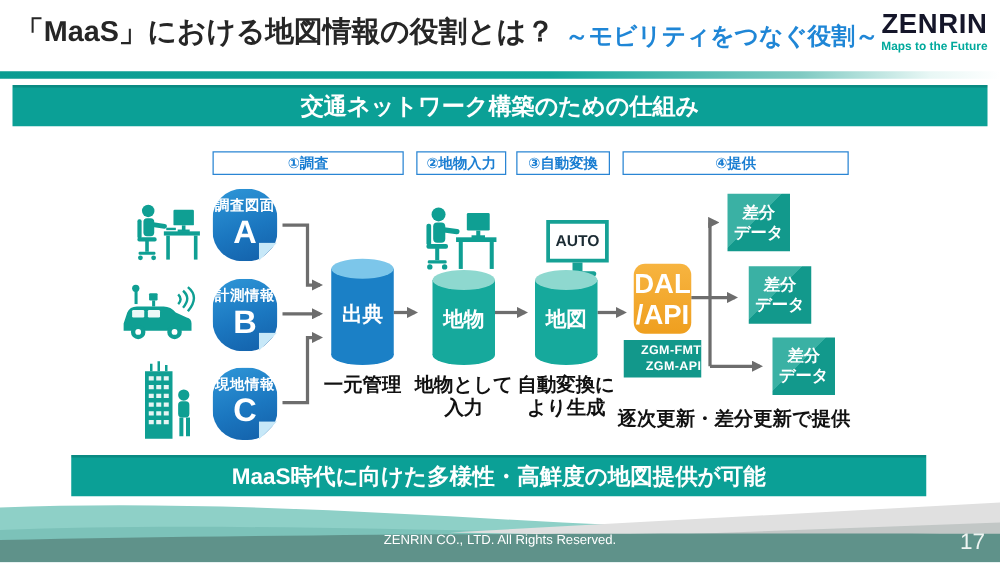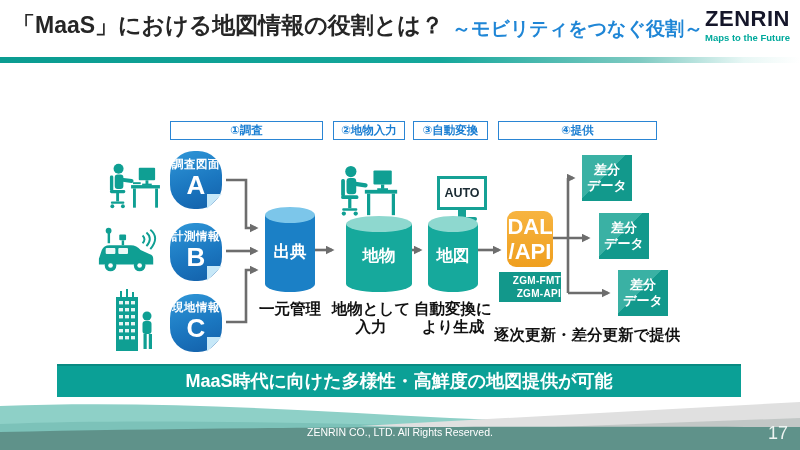--- a/index.html
+++ b/index.html
@@ -74,25 +74,26 @@
 <div class="slide">
 
   <div class="hdr-title">「MaaS」における地図情報の役割とは？</div>
   <div class="hdr-sub">～モビリティをつなぐ役割～</div>
   <div class="logo">
     <div class="logo-name">ZENRIN</div>
     <div class="logo-tag">Maps to the Future</div>
   </div>
 
   <div class="strip"></div>
+  <div class="banner top">交通ネットワーク構築のための仕組み</div>
 
   <div class="step" style="left:170px;width:153px;">①調査</div>
   <div class="step" style="left:333px;width:72px;">②地物入力</div>
   <div class="step" style="left:413px;width:75px;">③自動変換</div>
-  <div class="step" style="left:498px;width:159px;">④提供</div>
+  <div class="step" style="left:498px;width:181px;">④提供</div>
 
   <svg class="arrows" width="800" height="450" viewBox="0 0 800 450">
     <defs>
       <marker id="arw" markerWidth="9" markerHeight="9" refX="6.5" refY="4.5" orient="auto" markerUnits="userSpaceOnUse">
         <path d="M0 0 L9 4.5 L0 9 Z" fill="#6d6d6d"></path>
       </marker>
     </defs>
     <g stroke="#6d6d6d" stroke-width="2.6" fill="none">
       <path d="M226 180 H246 V228 H256" marker-end="url(#arw)"></path>
       <path d="M226 251 H256" marker-end="url(#arw)"></path>
@@ -217,21 +218,21 @@
     <div class="auto-stand"></div>
     <div class="auto-base"></div>
   </div>
 
   <div class="cyl blue" style="left:265px;top:207px;width:50px;height:85px;">
     <div class="bot"></div>
       <div class="body"></div>
       <div class="top"></div>
     <div class="lbl">出典</div>
   </div>
-  <div class="cyl teal" style="left:346px;top:216px;width:66px;height:76px;">
+  <div class="cyl teal" style="left:346px;top:216px;width:50px;height:76px;">
     <div class="bot"></div>
       <div class="body"></div>
       <div class="top"></div>
     <div class="lbl">地物</div>
   </div>
   <div class="cyl teal" style="left:428px;top:216px;width:50px;height:76px;">
     <div class="bot"></div>
       <div class="body"></div>
       <div class="top"></div>
     <div class="lbl">地図</div>

